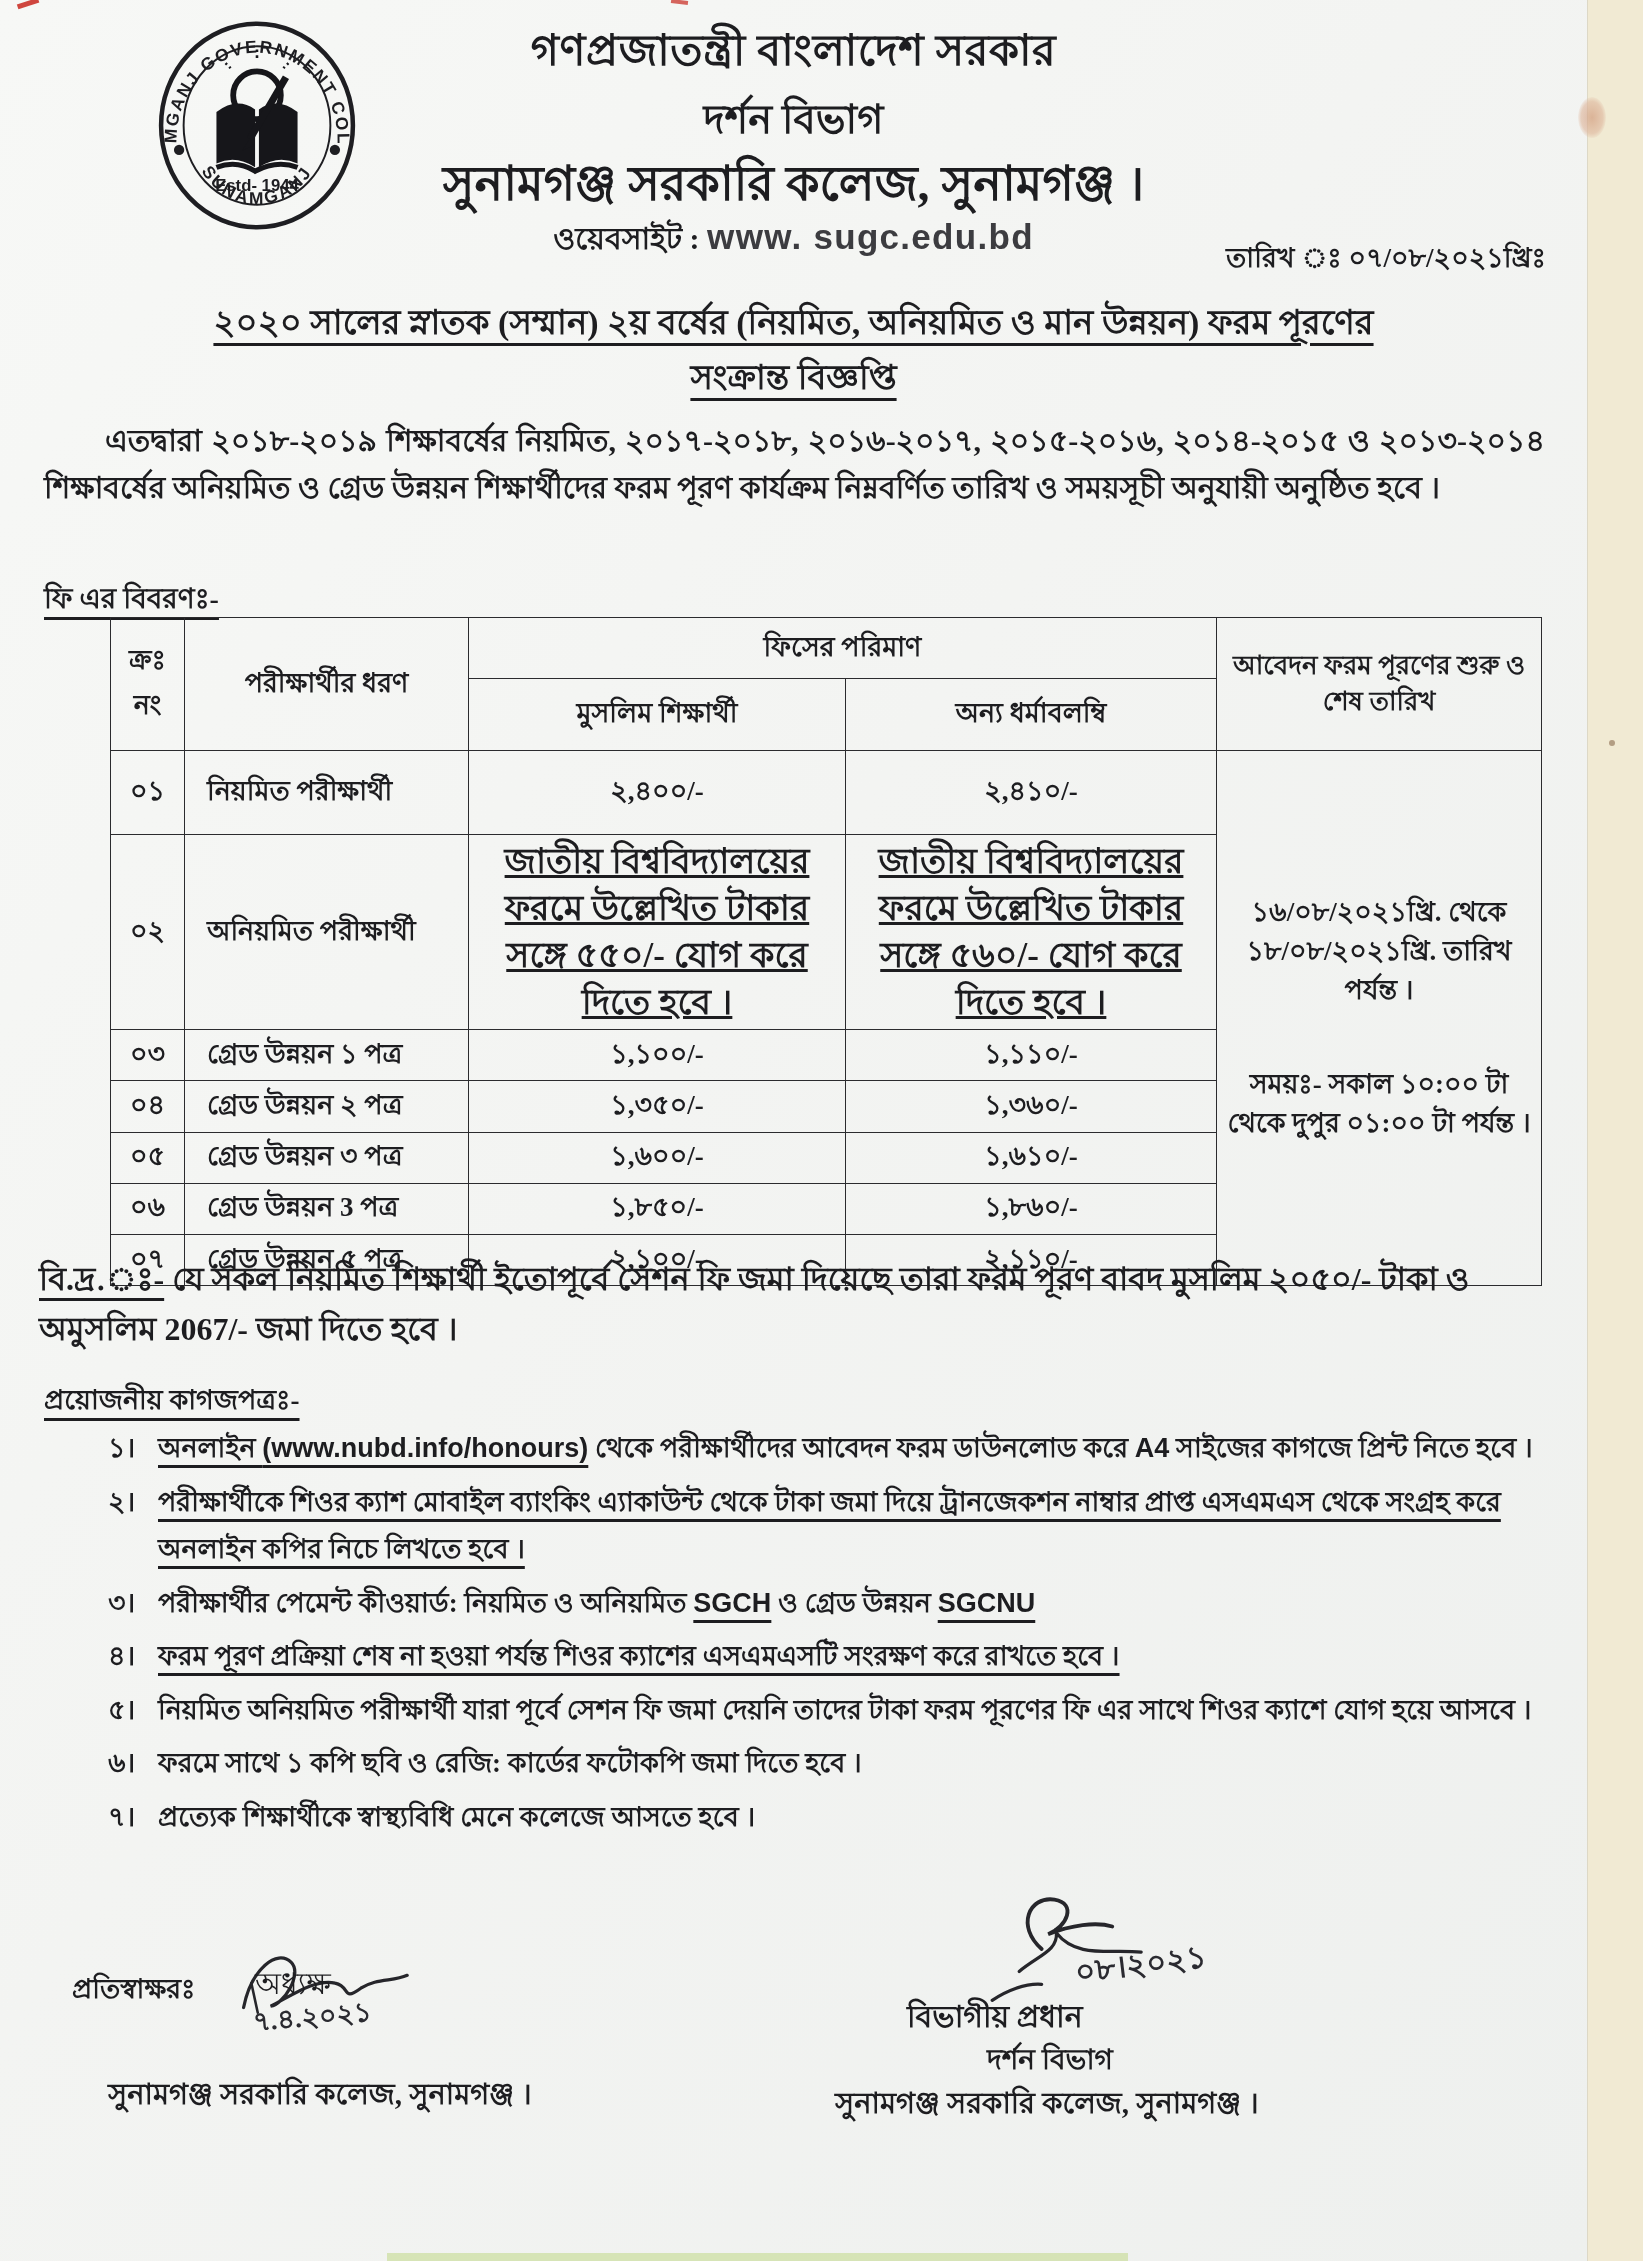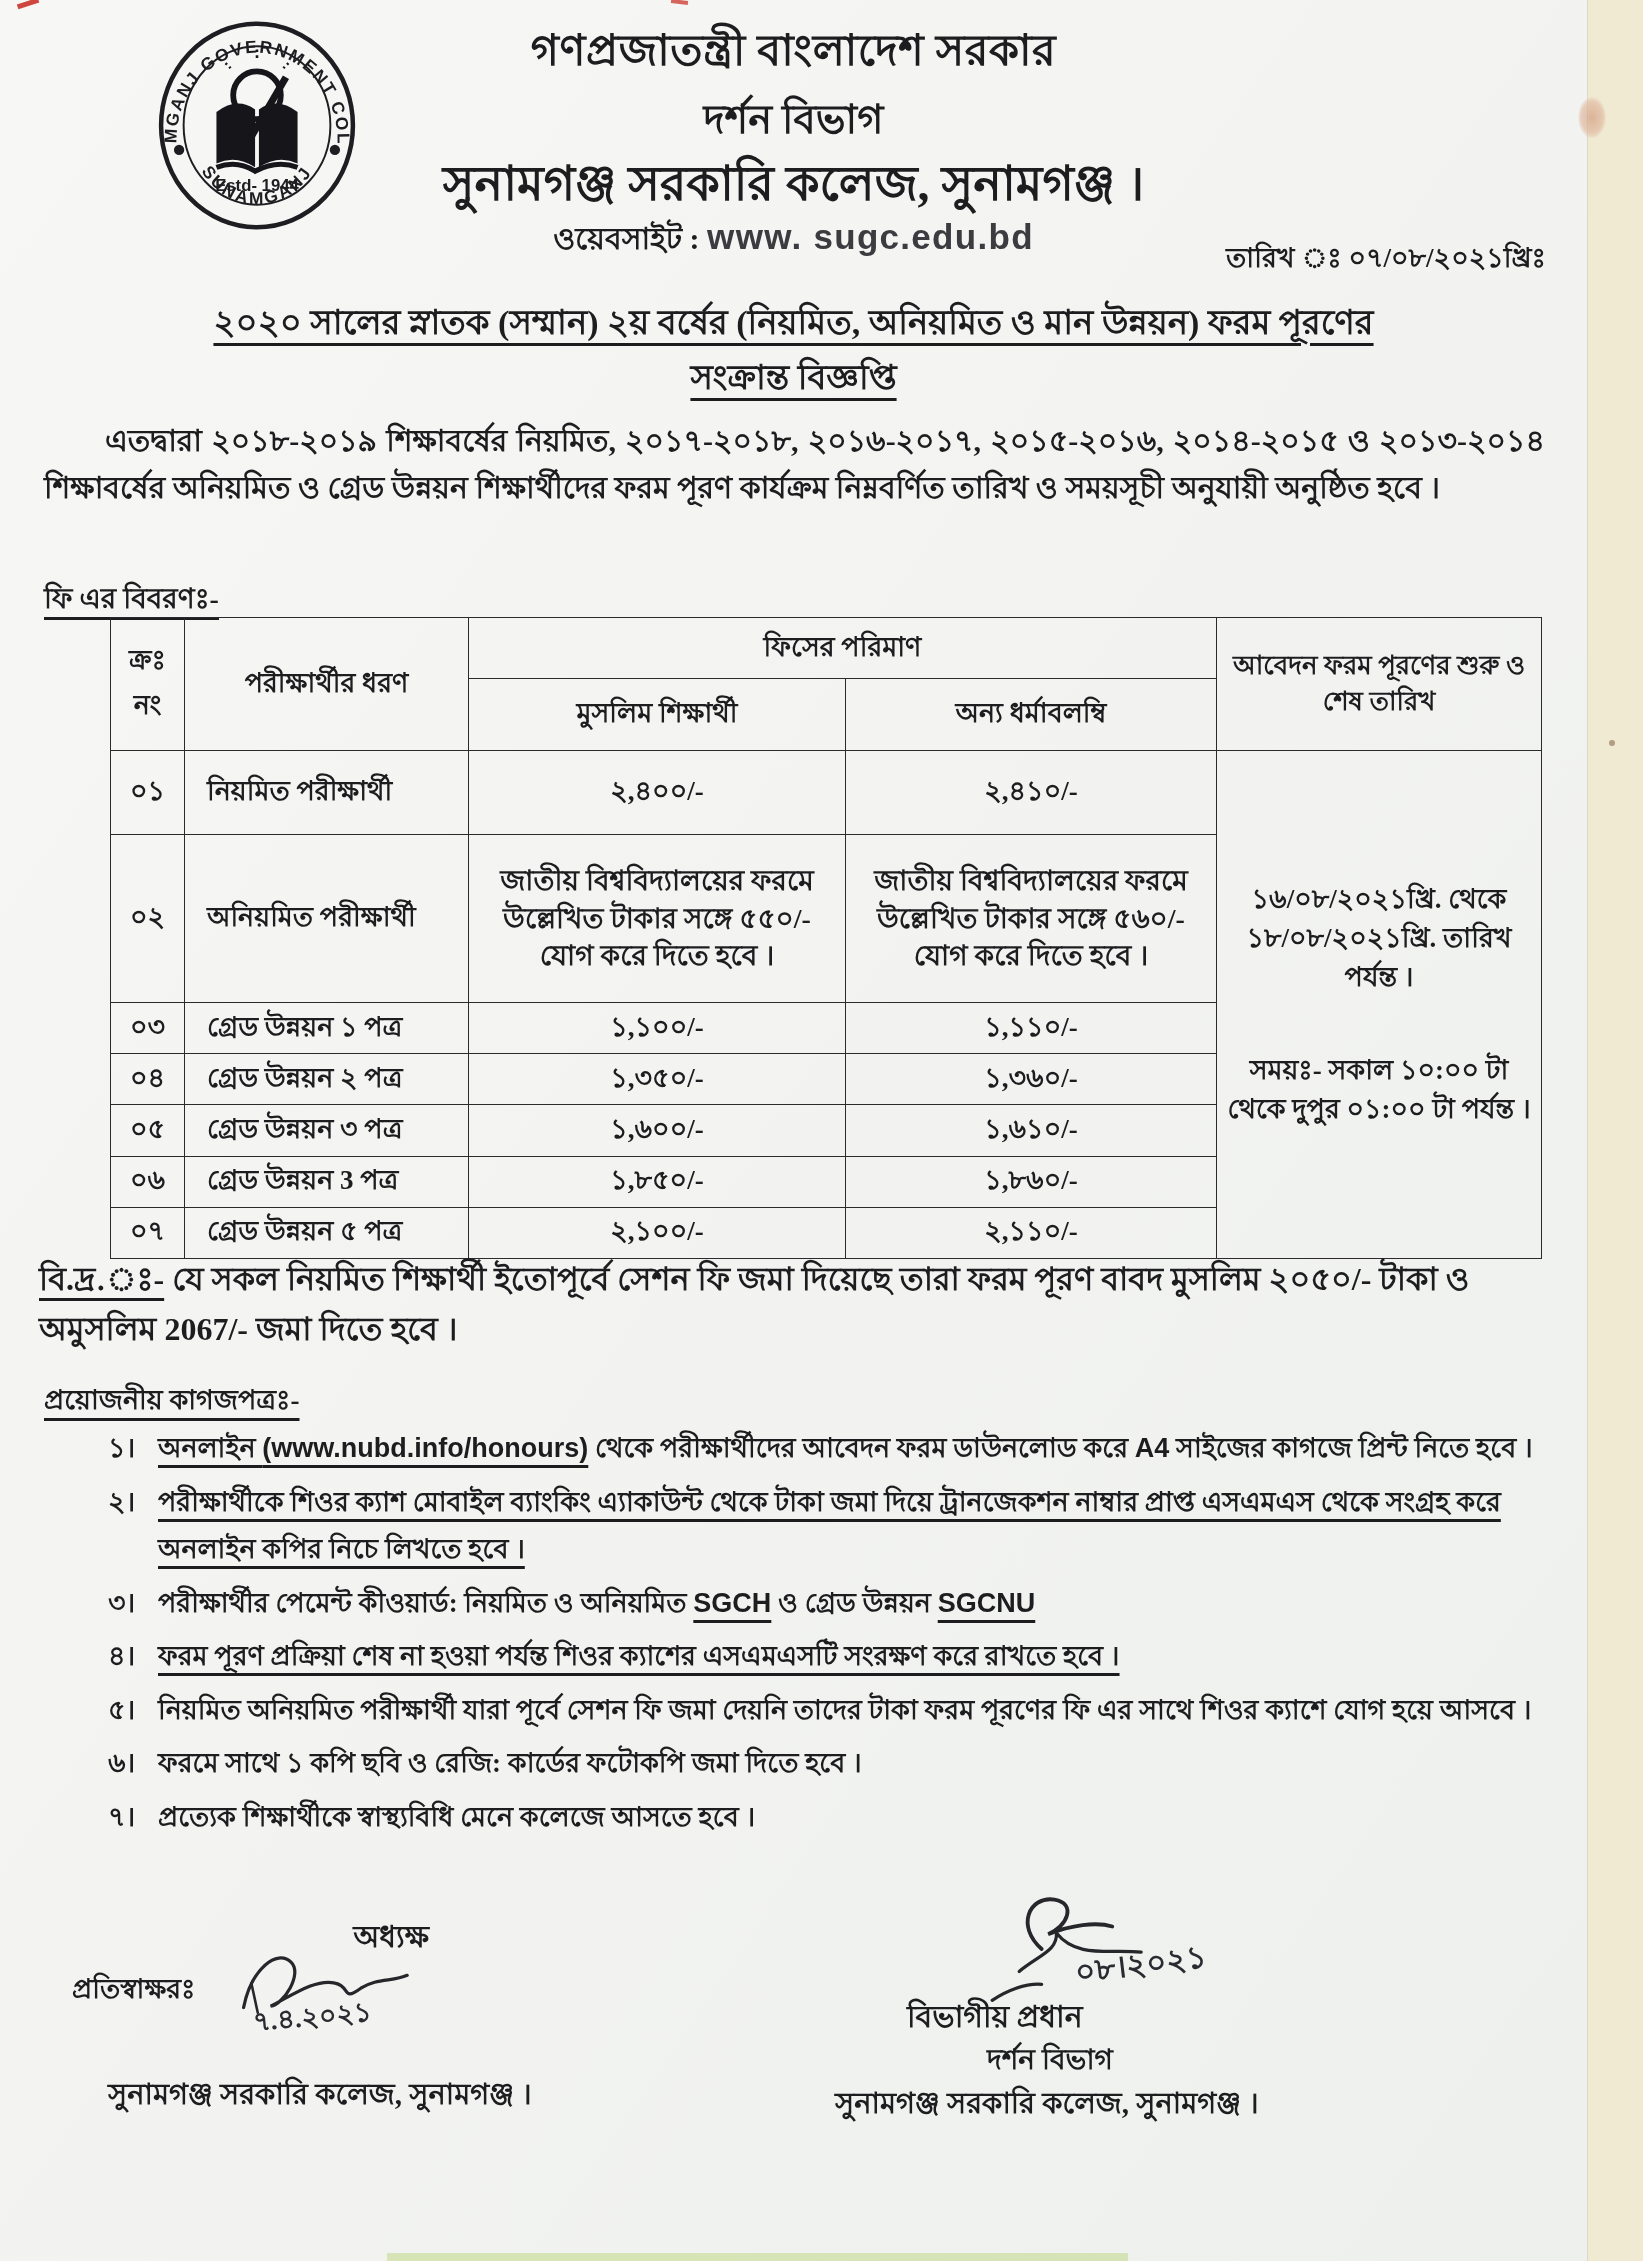--- a/index.html
+++ b/index.html
@@ -27,41 +27,41 @@
   .fee-label{left:44px;top:577px;font-size:28px;font-weight:bold;}
 
   
   table.fees{position:absolute;left:110px;top:617px;width:1431px;border-collapse:collapse;
              table-layout:fixed;font-size:27px;font-weight:bold;}
   table.fees th,table.fees td{border:1.9px solid #2b2b2e;text-align:center;vertical-align:middle;
              padding:2.6px 6.4px;overflow:hidden;}
   table.fees .type-col{text-align:left;padding-left:22px;margin-left:44px;}
   tr.hr1{height:61px;} tr.hr2{height:72px;}
   tr.r-big{height:84px;} tr.r-tall{height:168px;} tr.r-std{height:49px;}
-  td.wrapcell{font-size:28px;line-height:1.35;padding:6.4px 15.5px;}
+  td.wrapcell{font-size:35px;line-height:1.35;padding:6.4px 15.5px;text-decoration:underline;}
   td.date-cell{font-size:27px;line-height:1.45;padding:6.4px 17px;}
   td.date-cell .dc2{margin-top:54px;}
   th.dates-h{font-size:26px;line-height:1.4;padding:0 26px;}
 
   .note{left:39px;top:1255px;width:1534px;font-size:32px;font-weight:bold;line-height:1.55;}
   .note .nlabel{text-decoration:underline;text-underline-offset:7.7px;text-decoration-thickness:2.6px;}
 
   .docs-heading{left:44px;top:1379px;font-size:27px;font-weight:bold;}
   ol.docs{position:absolute;left:108px;top:1425px;width:1482px;margin:0;padding:0;list-style:none;
           font-size:27px;font-weight:bold;line-height:1.75;}
   ol.docs li{display:flex;margin-bottom:6.4px;}
   ol.docs .num{flex:0 0 50px;}
   ol.docs .txt{flex:1;}
   ol.docs .txt .u{text-underline-offset:7.7px;}
 
   
   .counter-label{left:72px;top:1968px;font-size:27px;font-weight:bold;}
   .sig-svg{stroke:#26262b;fill:none;stroke-linecap:round;}
   .hand{font-size:27px;font-weight:bold;color:#2a2a30;}
-  .sig-role-left{left:255px;top:1913px;width:174px;text-align:right;font-size:30px;font-weight:bold;}
+  .sig-role-left{left:255px;top:1960px;width:174px;text-align:left;font-size:30px;font-weight:normal;}
   .sig-org-left{left:108px;top:2071px;font-size:29px;font-weight:bold;}
   .sig-role-right{left:907px;top:1993px;font-size:30px;font-weight:bold;}
   .sig-dept-right{left:987px;top:2038px;font-size:28px;font-weight:bold;}
   .sig-org-right{left:835px;top:2080px;font-size:29px;font-weight:bold;}
 
   
   .stain{left:1578px;top:97px;width:28px;height:41px;border-radius:50%;
          background:radial-gradient(ellipse at center,#cf9677 0%,#dfb9a0 55%,transparent 75%);opacity:.65;}
   .pen-mark1{left:17px;top:1.3px;width:22px;height:4.5px;background:#c8271d;transform:rotate(-18deg);opacity:.85;}
   .pen-mark2{left:671px;top:0px;width:17px;height:3.9px;background:#c8271d;transform:rotate(6deg);opacity:.7;}

